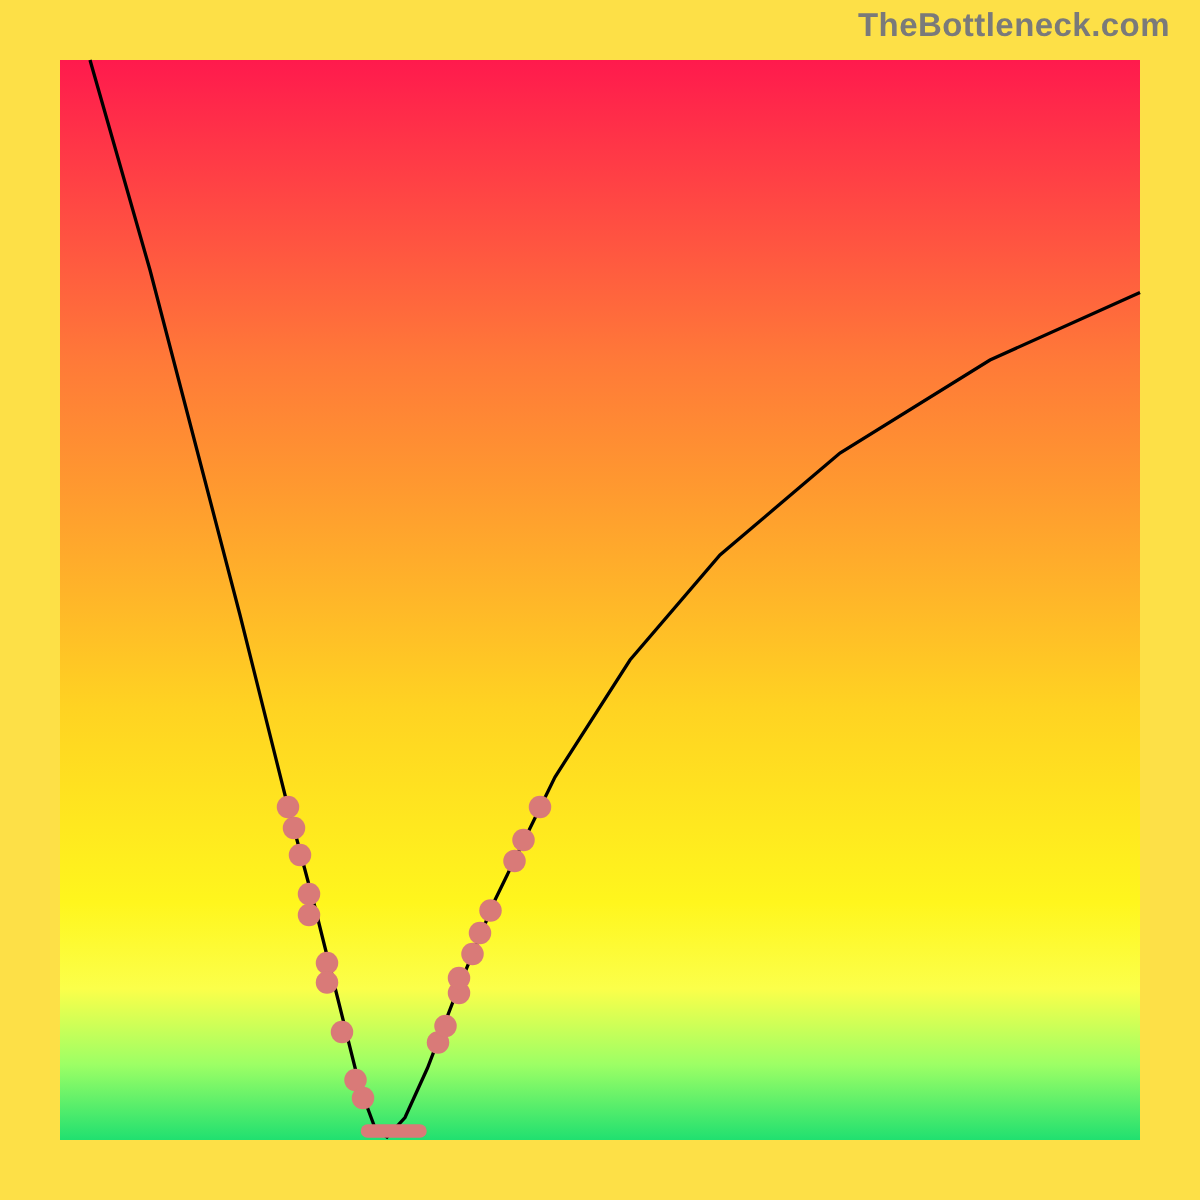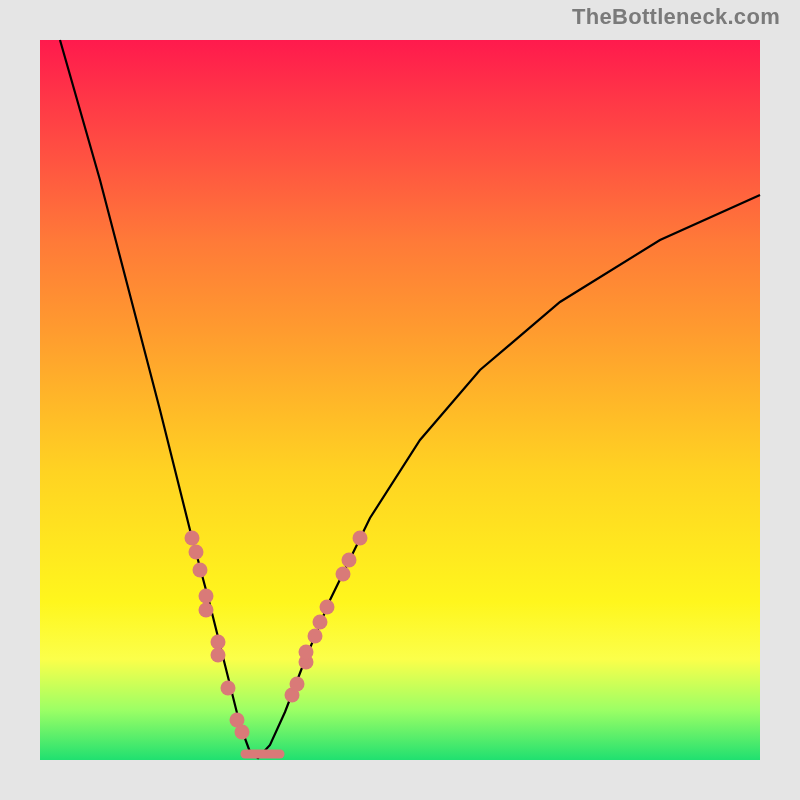--- a/index.html
+++ b/index.html
@@ -7,21 +7,21 @@
     padding: 0;
     width: 800px;
     height: 800px;
     background: #000;
     overflow: hidden;
   }
   .frame {
     position: relative;
     width: 800px;
     height: 800px;
-    background: #e5e5e5;
+    background: #fde047;
   }
   .plot-area {
     position: absolute;
     left: 40px;
     top: 40px;
     width: 720px;
     height: 720px;
     background: linear-gradient(to bottom,
       #ff1a4d 0%,
       #ff3647 8%,

